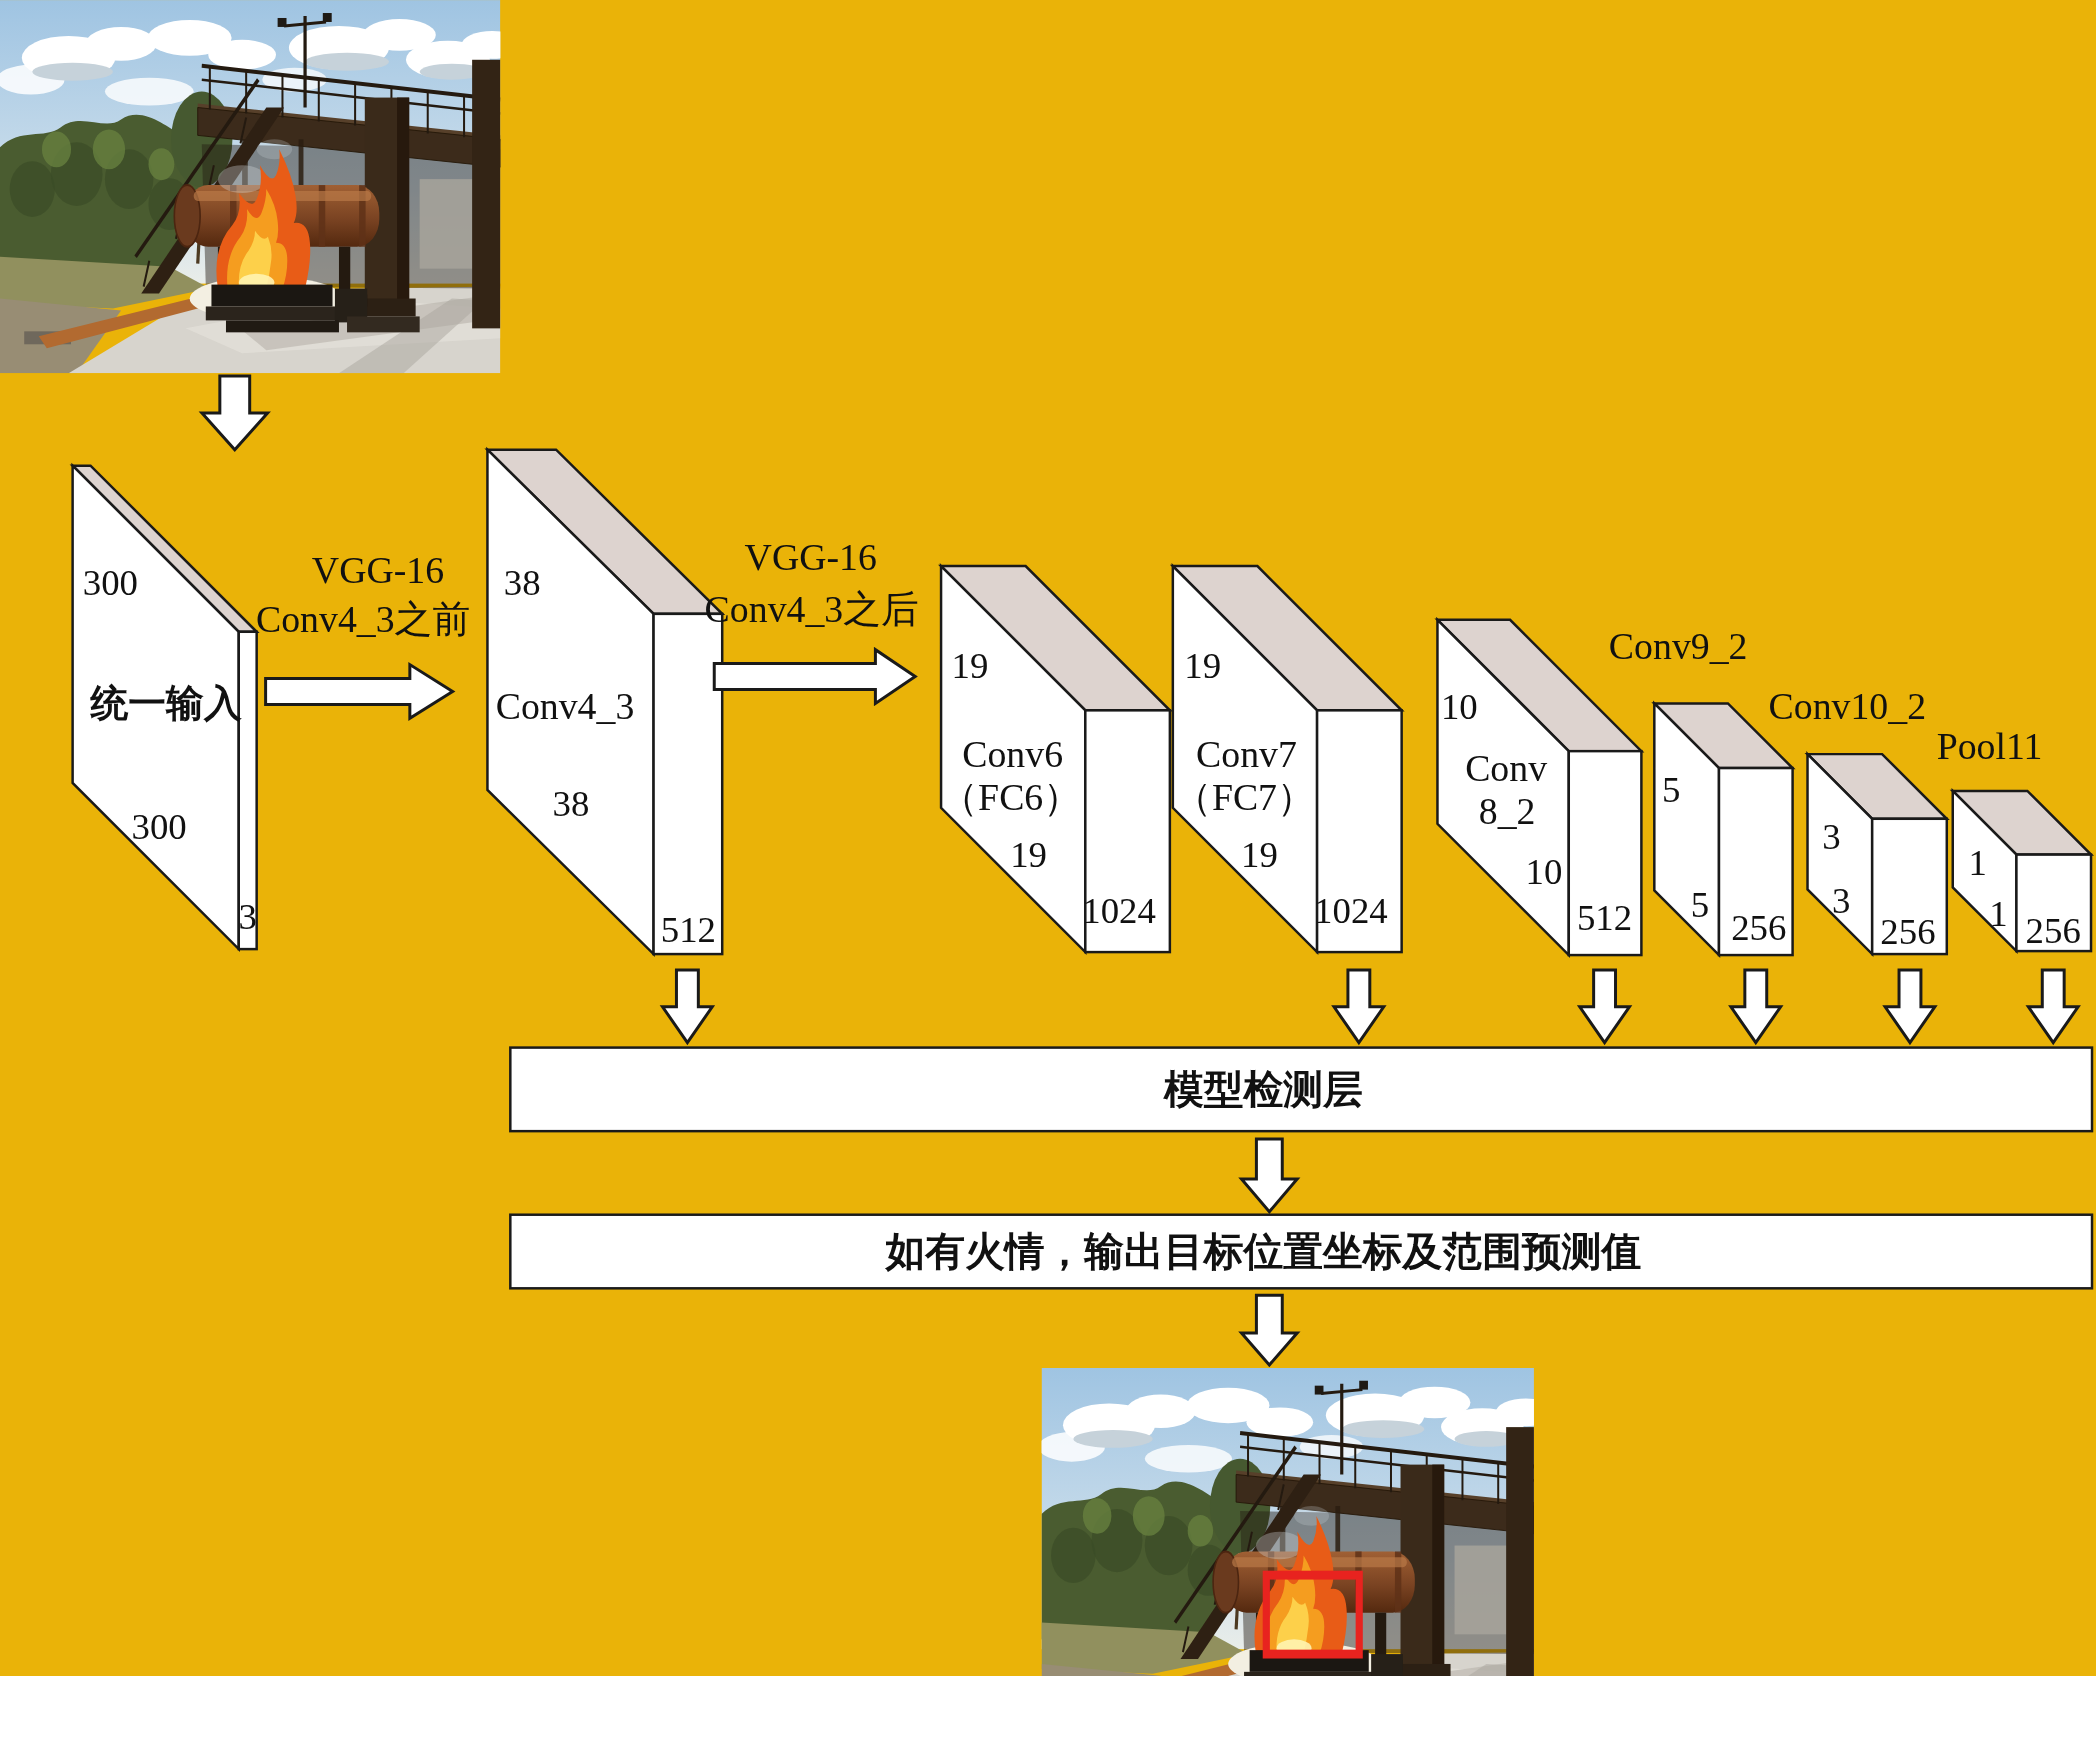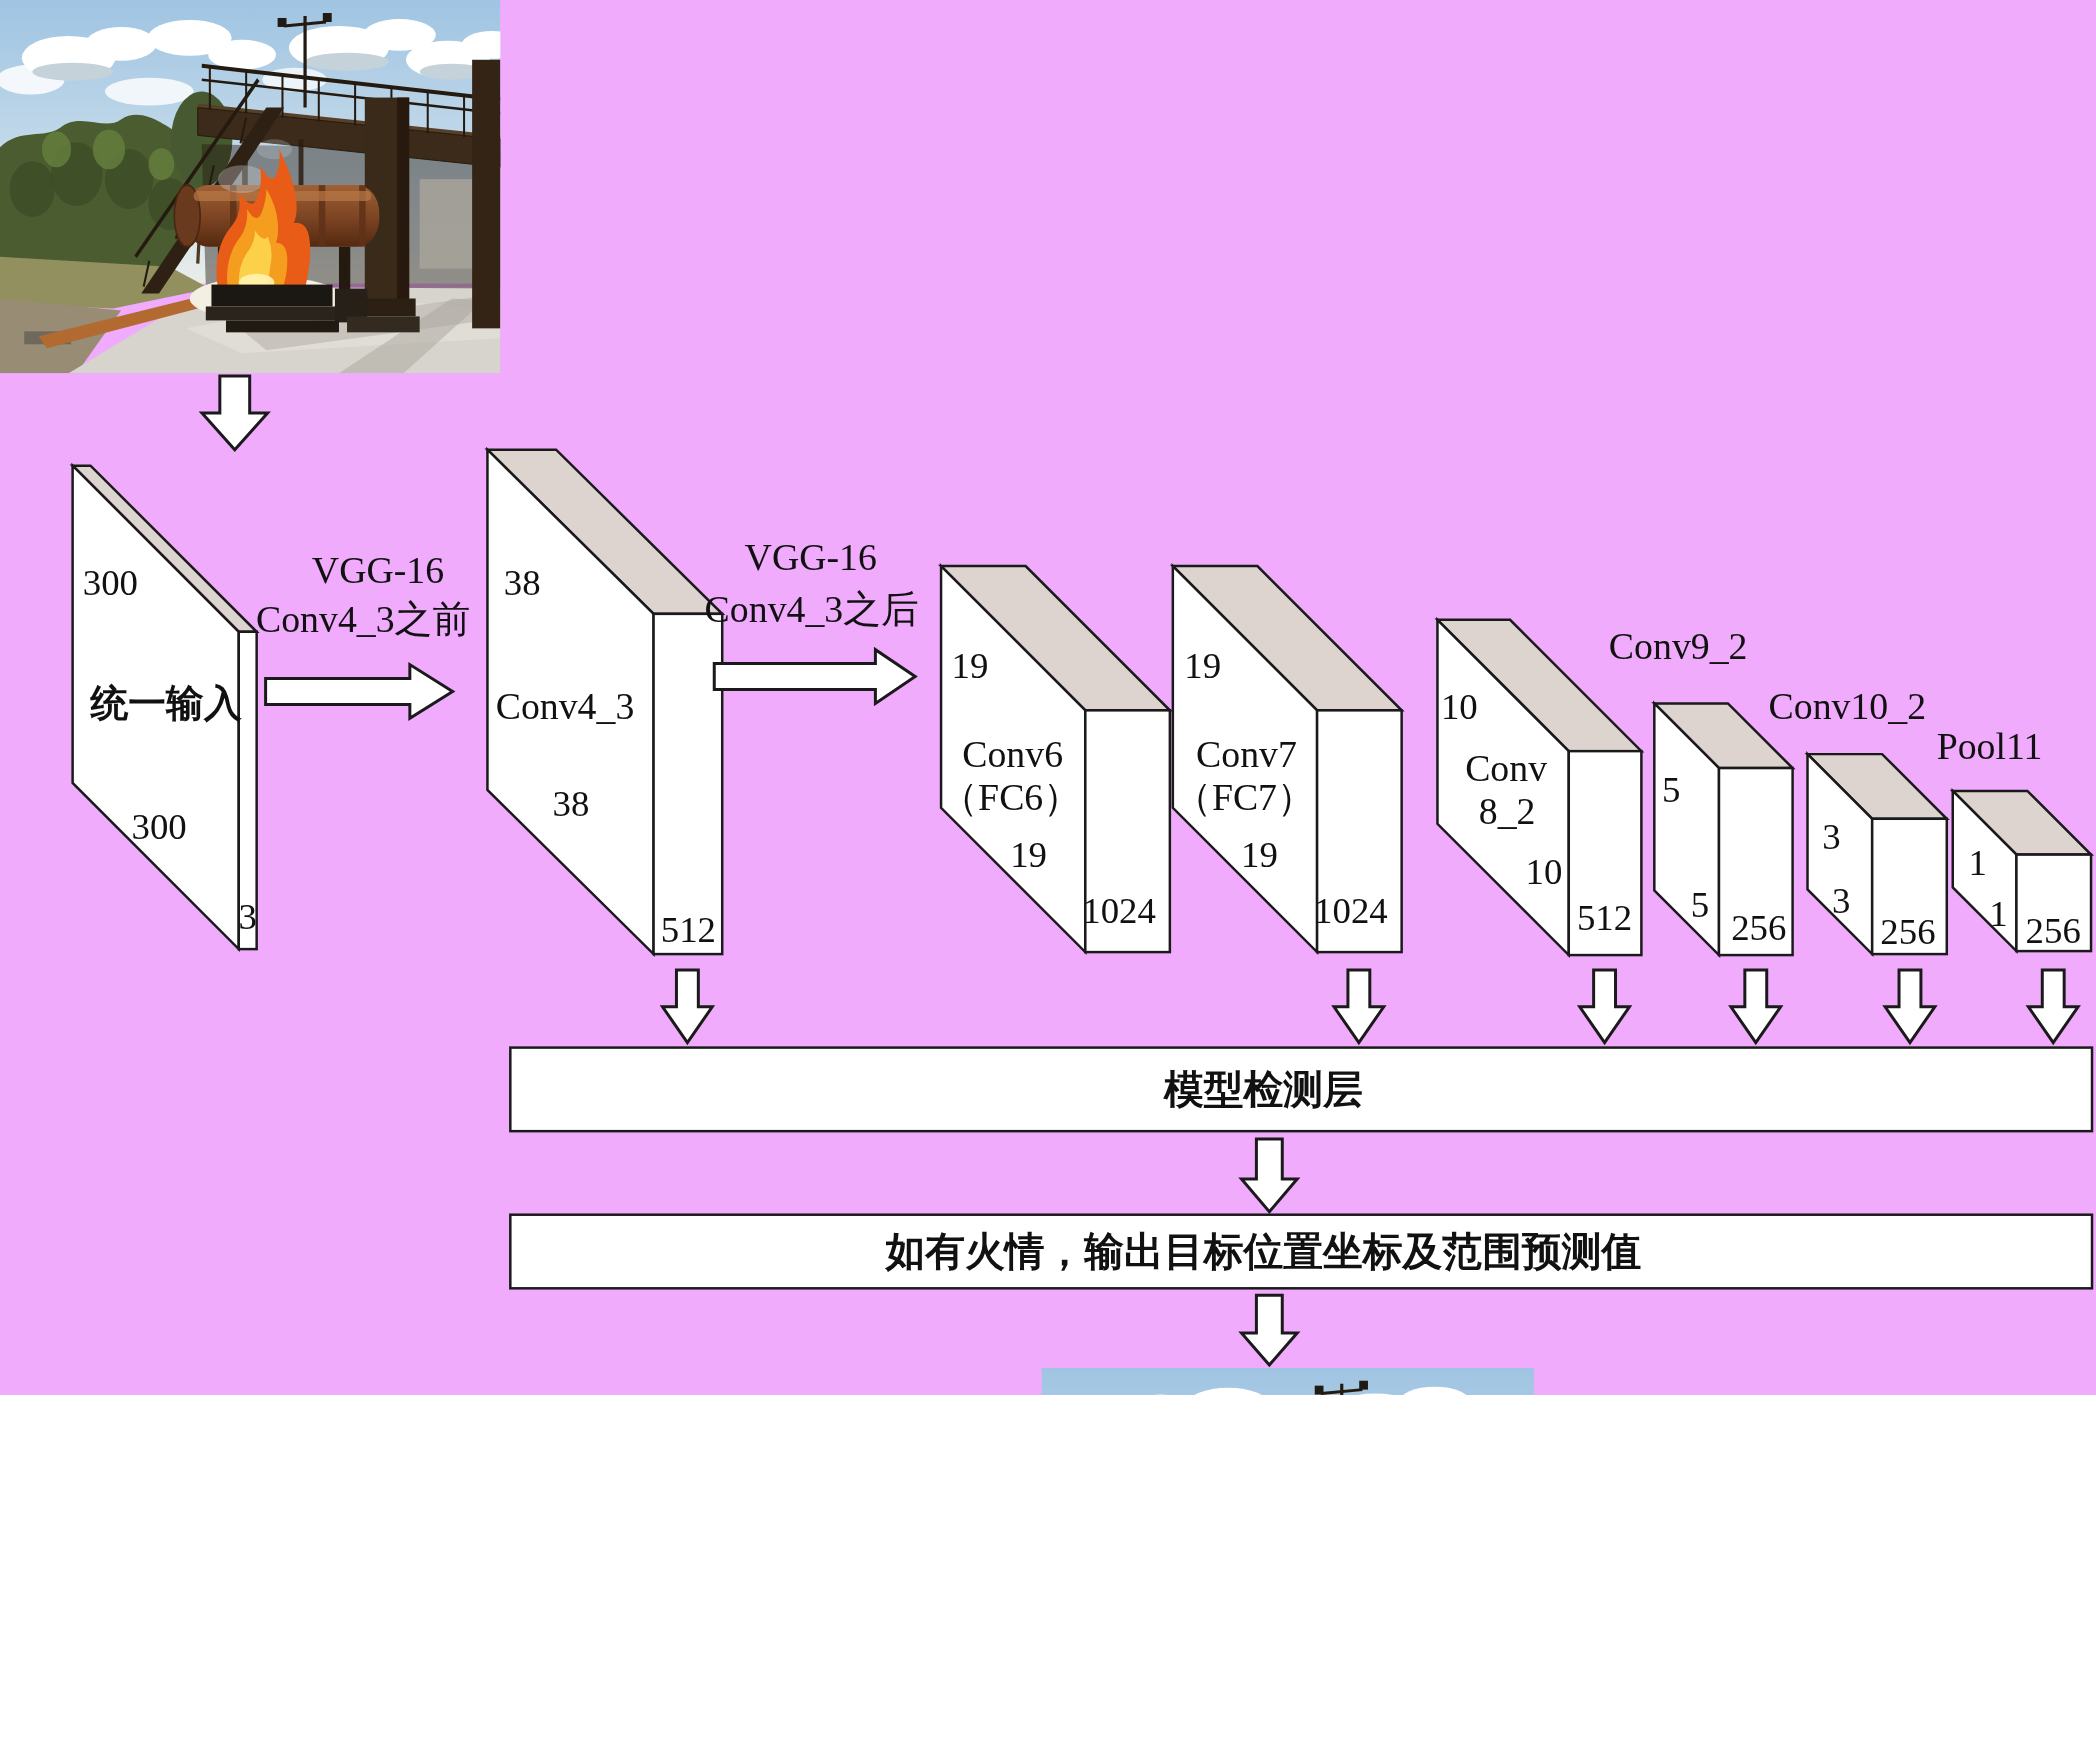--- a/index.html
+++ b/index.html
@@ -1,16 +1,16 @@
 <!DOCTYPE html>
 <html><head>
 <meta charset="utf-8">
 <style>
   html,body{margin:0;padding:0;background:#ffffff;}
-  .canvas{position:relative;width:2096px;height:1395px;background:#f0abfc;overflow:hidden;
+  .canvas{position:relative;width:2096px;height:1676px;background:#eab308;overflow:hidden;
           font-family:"Liberation Serif", serif;text-decoration:underline;}
   svg text{fill:#111;}
   .num{font-family:"Liberation Serif", serif;font-size:37px;}
   .lname{font-family:"Liberation Serif", serif;font-size:38px;}
   .ltitle{font-family:"Liberation Serif", serif;font-size:38px;}
   .cjkb{font-family:"Liberation Sans", sans-serif;font-size:38px;font-weight:700;}
   .bartext{font-family:"Liberation Sans", sans-serif;font-size:40px;font-weight:700;}
   .flabel{font-family:"Liberation Serif", serif;font-size:38px;}
   .face{fill:#ffffff;stroke:#1a1a1a;stroke-width:2.5;stroke-linejoin:miter;}
   .band{stroke:#1a1a1a;stroke-width:2.5;stroke-linejoin:miter;}

